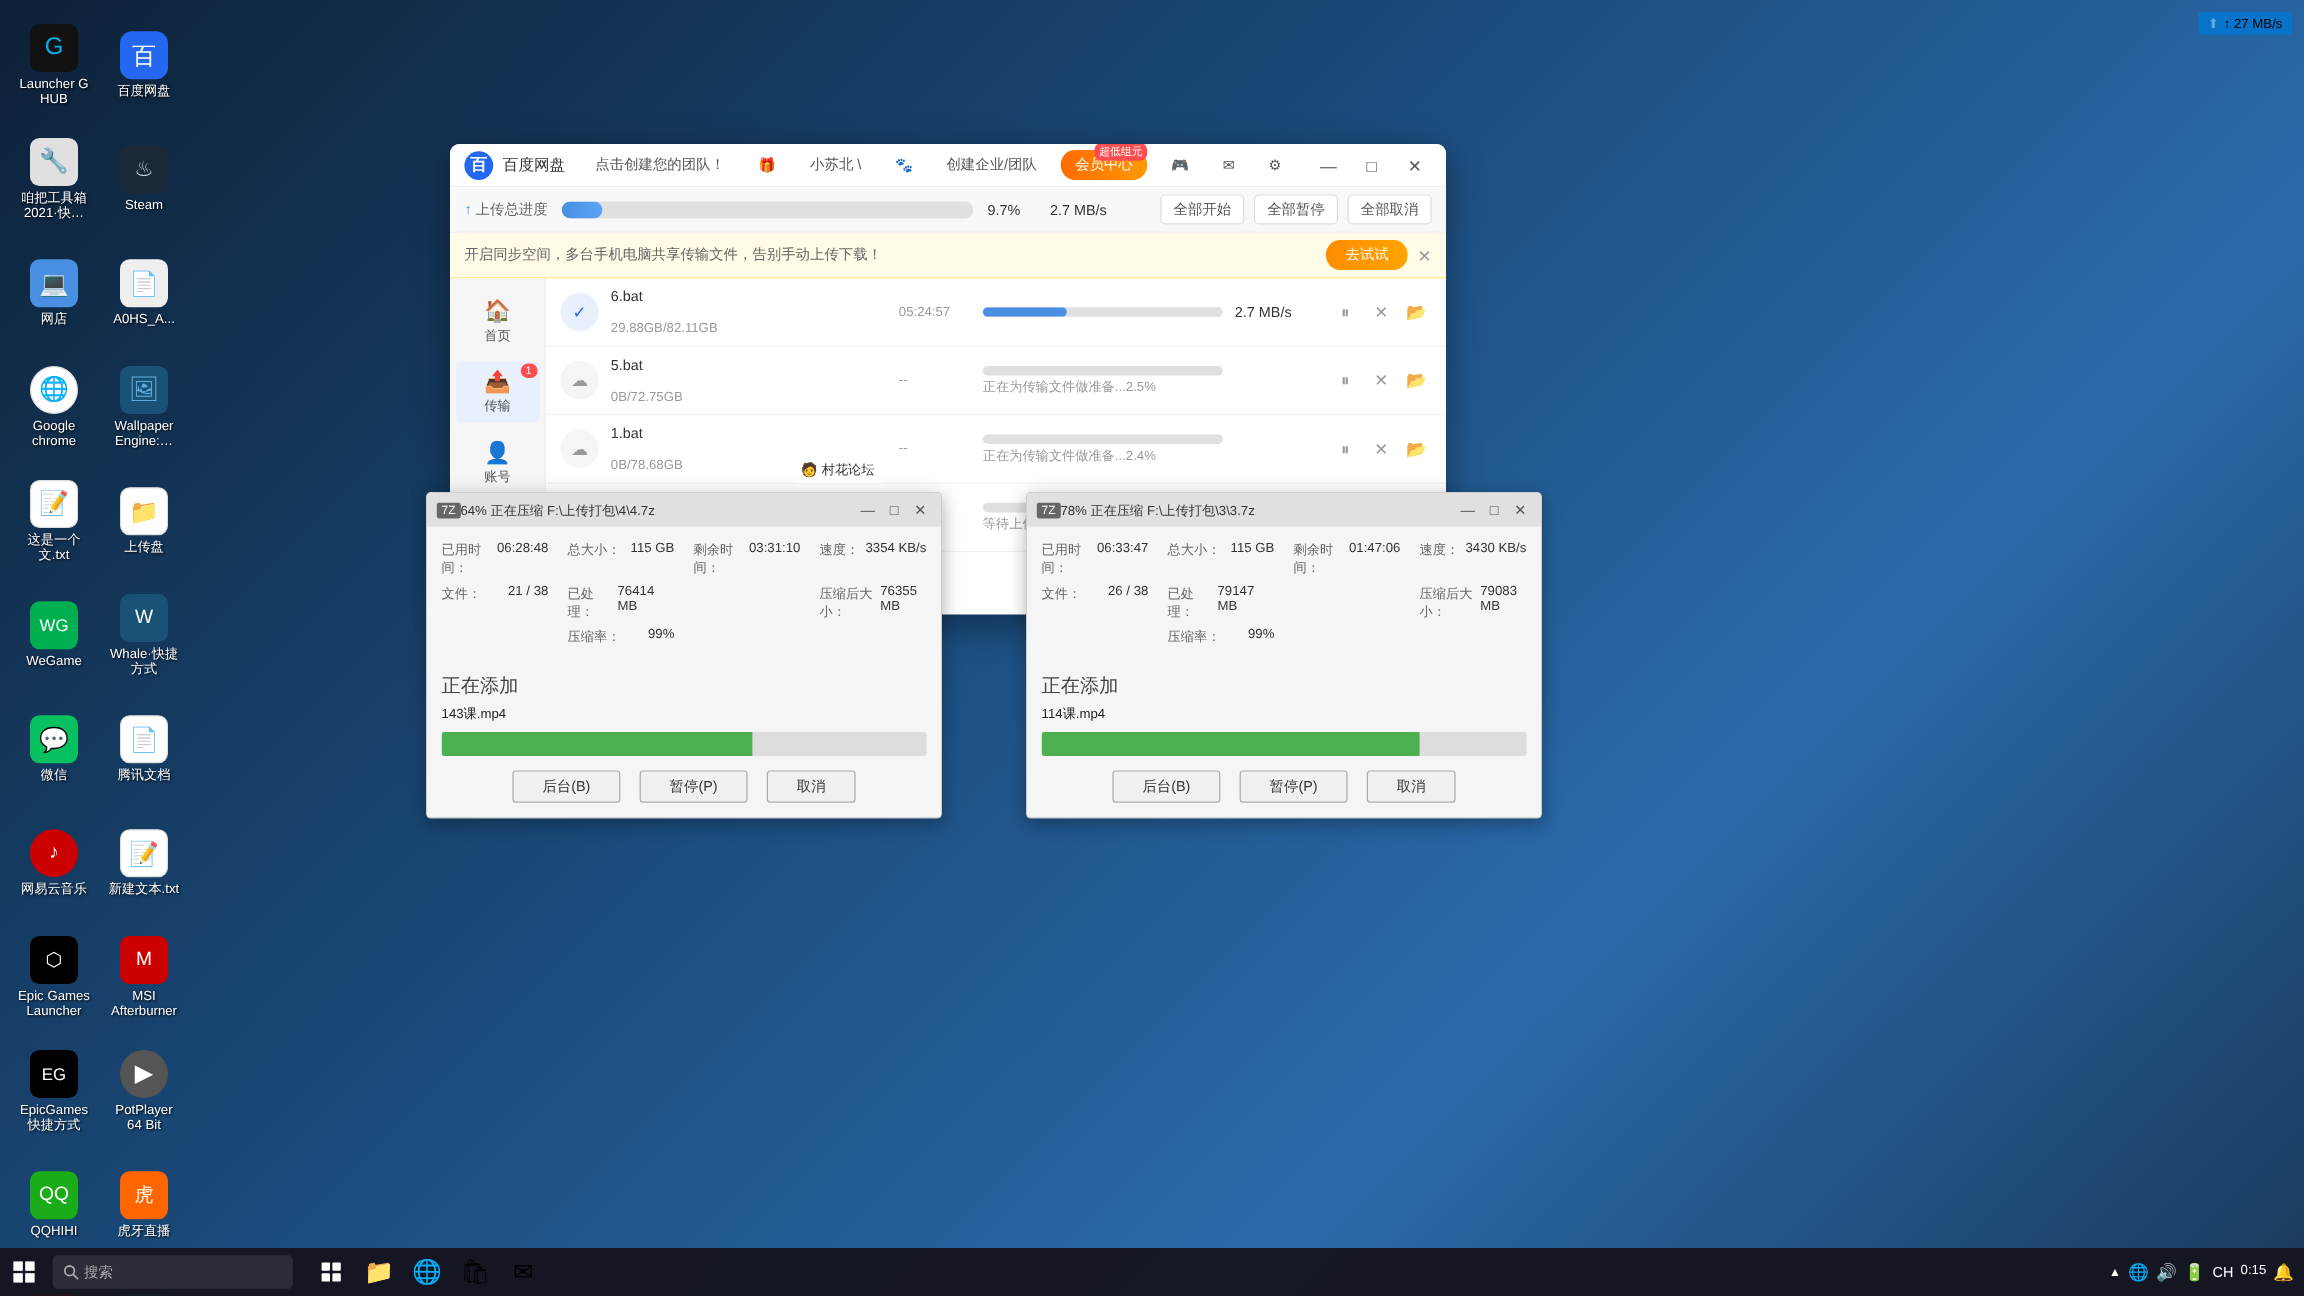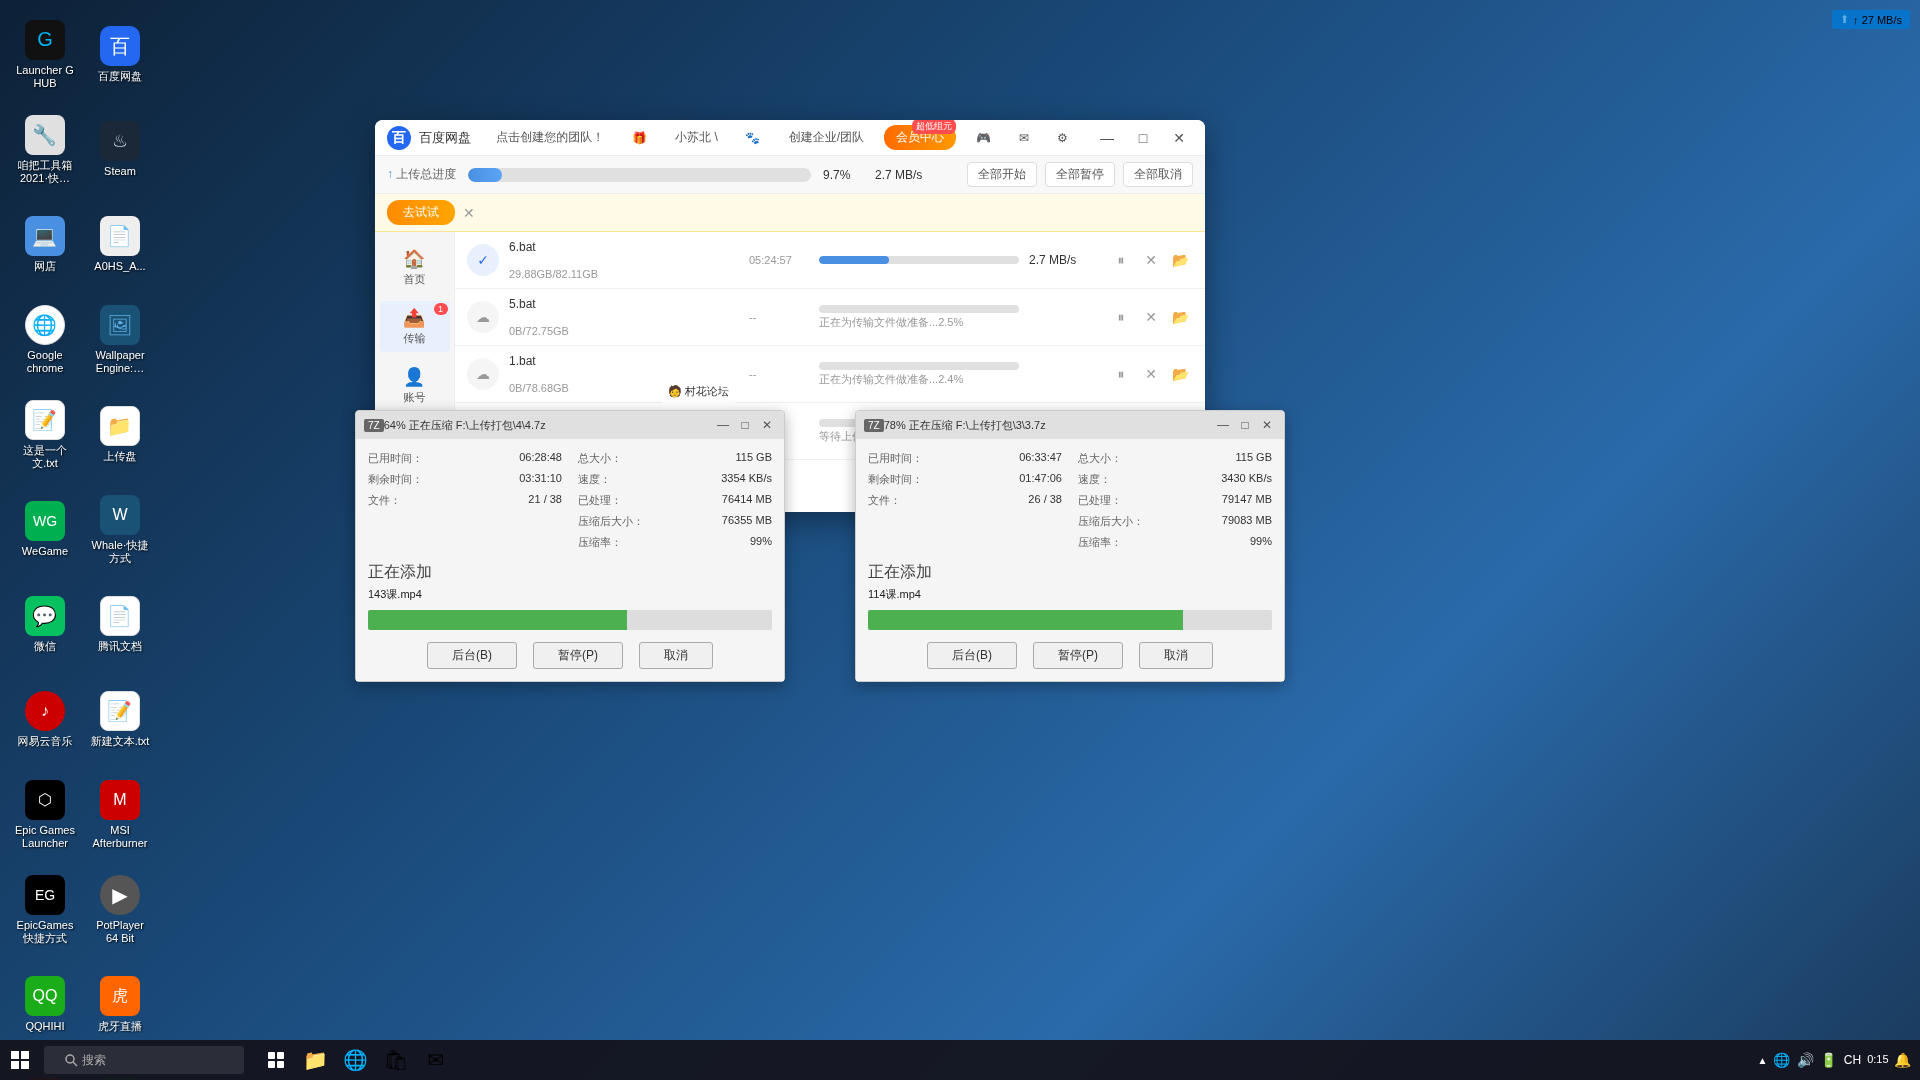--- a/index.html
+++ b/index.html
@@ -87,21 +87,21 @@
       font-size: 18px;
     }
 
     .taskbar-search {
       width: 200px;
       height: 28px;
       background: rgba(255,255,255,0.1);
       border-radius: 4px;
       display: flex;
       align-items: center;
-      padding: 0 20px;
+      padding: 0 8px;
       cursor: pointer;
       margin: 0 4px;
     }
 
     .taskbar-apps {
       display: flex;
       align-items: center;
       flex: 1;
       padding-left: 8px;
     }
@@ -530,23 +530,23 @@
       border-radius: 2px;
     }
 
     .zip-body {
       padding: 12px;
       background: #f5f5f5;
     }
 
     .zip-stats {
       display: grid;
-      grid-template-columns: 1fr 1fr;
+      grid-template-columns: 1fr 1fr 1fr 1fr;
       gap: 6px 16px;
-      margin-bottom: 12px;
+      margin-bottom: 24px;
     }
 
     .zip-stat {
       display: flex;
       justify-content: space-between;
       font-size: 11px;
       color: #444;
     }
 
     .zip-stat-label { color: #666; }
@@ -812,20 +812,21 @@
       <span class="progress-text">9.7%</span>
       <span class="upload-speed">2.7 MB/s</span>
       <div class="upload-controls">
         <button class="upload-ctrl-btn">全部开始</button>
         <button class="upload-ctrl-btn">全部暂停</button>
         <button class="upload-ctrl-btn">全部取消</button>
       </div>
     </div>
 
     <div class="promo-banner">
+      <span class="promo-text">开启同步空间，多台手机电脑共享传输文件，告别手动上传下载！</span>
       <div class="try-btn">去试试</div>
       <span class="promo-close">✕</span>
     </div>
 
     <div class="main-content">
 
       <div class="sidebar">
         <div class="sidebar-item">
           <span class="sidebar-icon">🏠</span>
           <span class="sidebar-label">首页</span>

